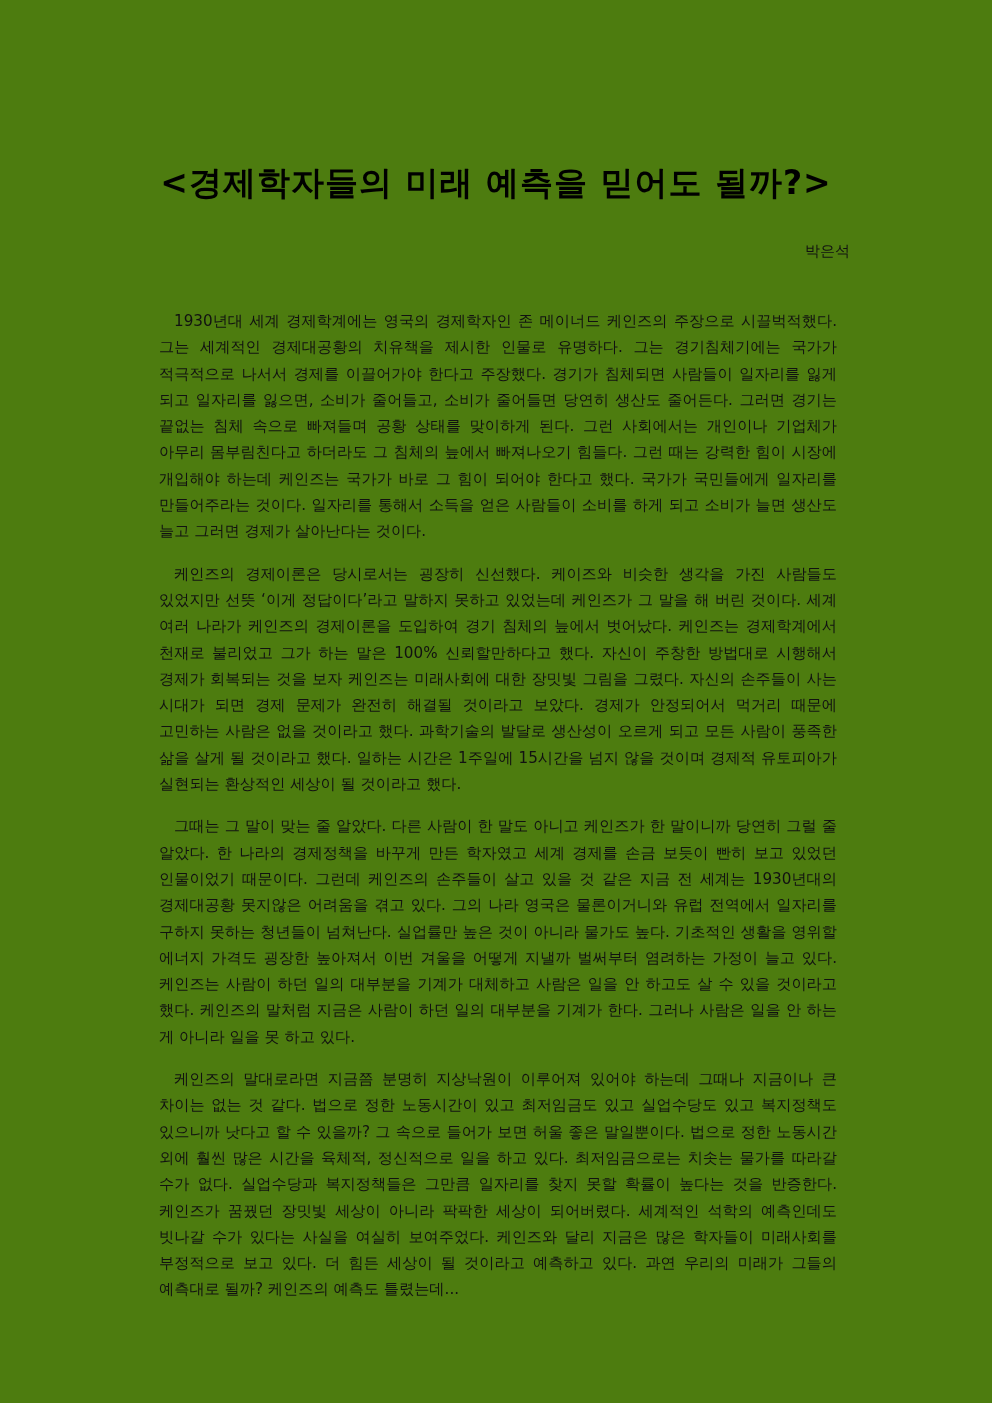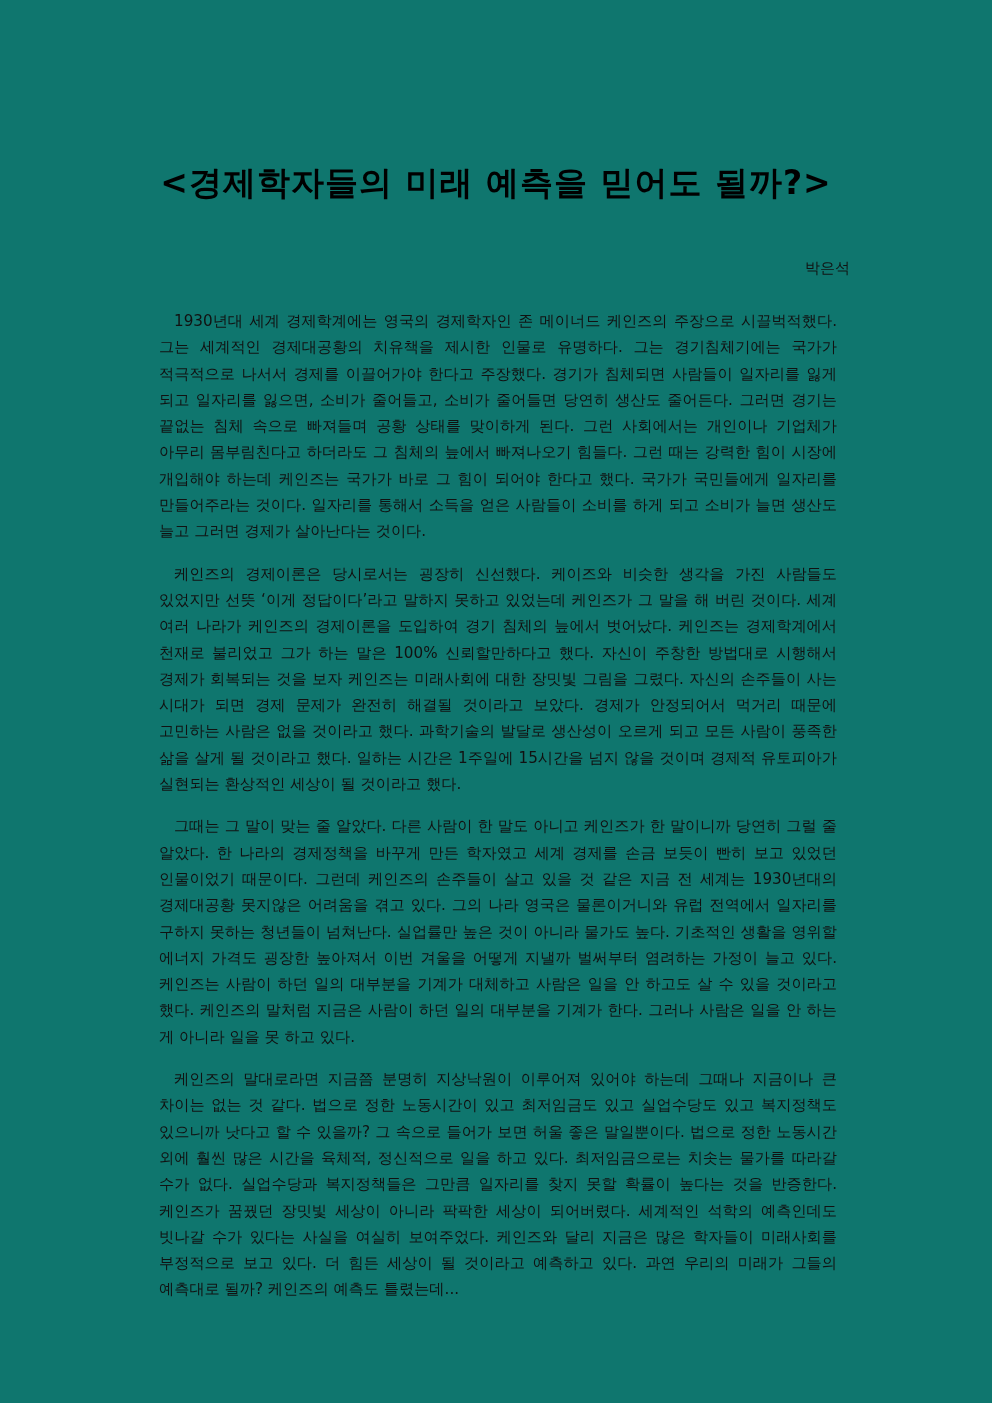--- a/index.html
+++ b/index.html
@@ -1,28 +1,28 @@
 <!DOCTYPE html>
 <html><head>
 <meta charset="utf-8">
 <style>
   html, body { margin: 0; padding: 0; background: #ffffff; }
   body { width: 992px; height: 1403px; position: relative; overflow: hidden; }
   .page {
     position: absolute; left: 0; top: 0; width: 992px; height: 1403px;
-    background: #0f766e; color: #111111;
+    background: #4d7c0f; color: #111111;
     font-family: "DejaVu Sans", "Liberation Sans", sans-serif;
   }
   .title {
     position: absolute; left: 0; top: 158px; width: 992px;
     text-align: center; font-size: 33px; font-weight: bold; letter-spacing: 1px;
     line-height: 50px; color: #000000;
   }
   .author {
-    position: absolute; top: 256px; right: 142px;
+    position: absolute; top: 239px; right: 142px;
     font-size: 15px; line-height: 24px; color: #111111;
   }
   .body {
     position: absolute; left: 143px; top: 292px; width: 710px;
     font-size: 15.2px; line-height: 26.3px; text-align: justify;
     color: #111111; word-break: keep-all;
   }
   .body p { margin: 16px; text-indent: 15px; text-align-last: left; }
 </style>
 </head>

